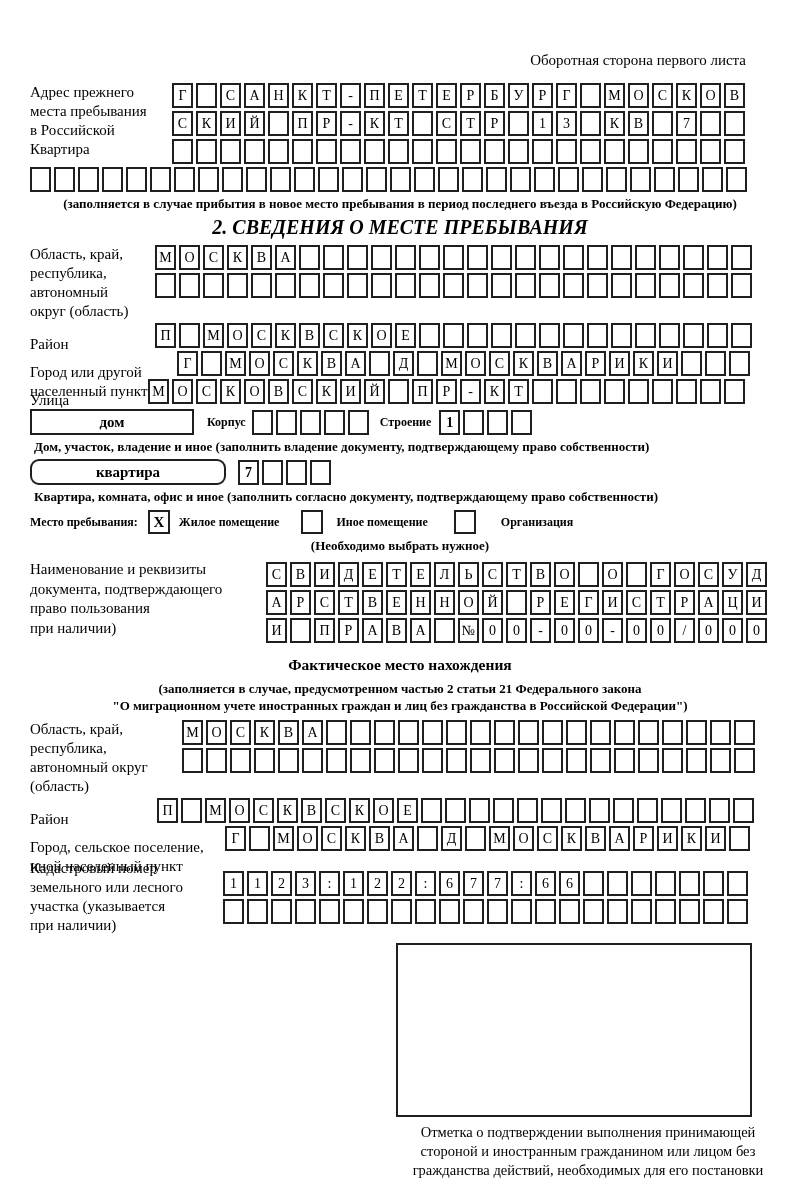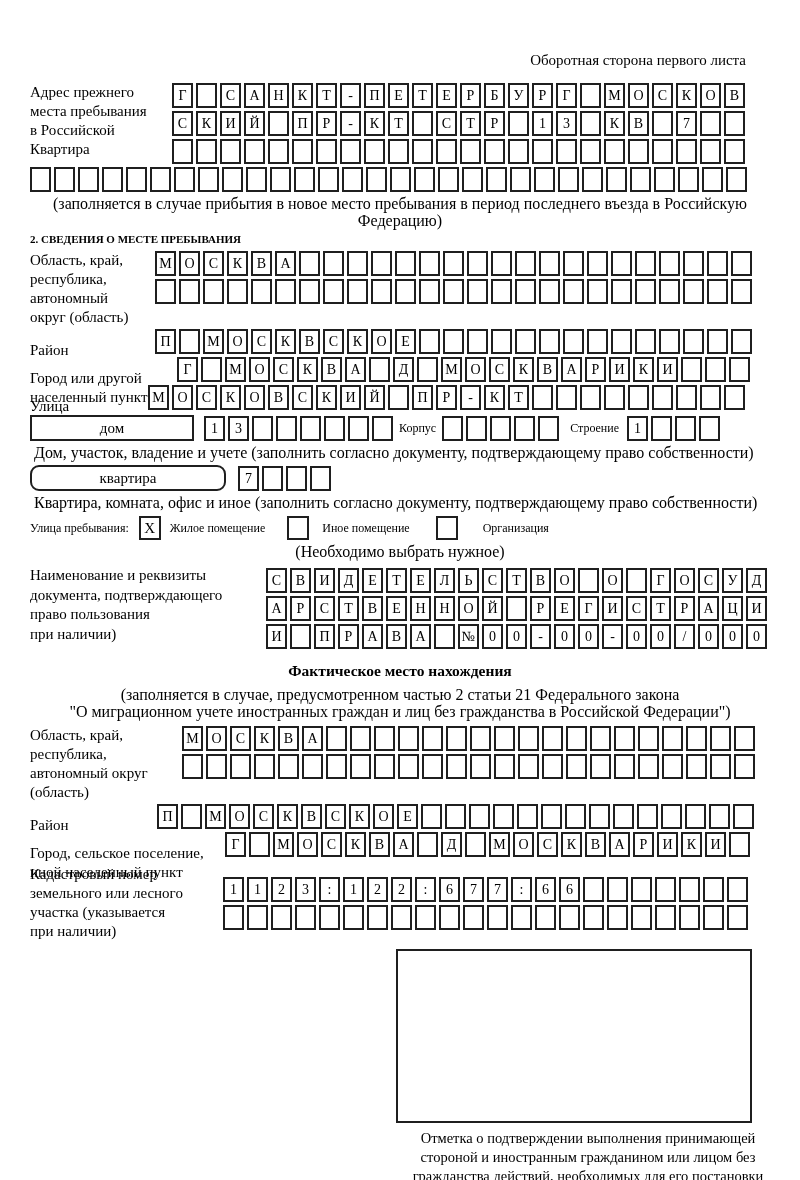--- a/index.html
+++ b/index.html
@@ -30,30 +30,30 @@
     background:#fff;
   }
   .big .cb{ width:22px; height:24px; font-size:15px; line-height:20px; }
   .frow{ position:relative; min-height:25px; margin-bottom:3px; }
   .frow .lbl{ position:absolute; left:0; top:12px; }
   .ml125{margin-left:125px;}
   .ml147{margin-left:147px;}
   .ml118{margin-left:118px;text-decoration:underline;}
   .ml127{margin-left:127px;}
   .ml195{margin-left:195px;}
-  .caption{ font-size:16px; line-height:17px; }
+  .caption{ font-size:13px; line-height:17px;font-weight:bold; }
   .center{ text-align:center; }
-  .h2{ font-weight:bold; font-size:11px; margin:4px 0 6px 0; }
+  .h2{ text-align:center; font-weight:bold; font-size:20px; margin:4px 0 6px 0;font-style:italic; }
   .h3{ text-align:center; font-weight:bold; font-size:15.5px; margin:10px 0 6px 0; }
   .fieldbox{
     box-sizing:border-box; border:2px solid #1f1f1f; height:26px;
     display:inline-flex; align-items:center; justify-content:center;
     font-size:15px; background:#fff;
   }
-  .inlinerow{ display:flex; align-items:center; margin-bottom:3px; }
+  .inlinerow{ display:flex; align-items:center; margin-bottom:3px;font-weight:bold; }
   .inl-lbl{ font-size:12px; }
   .mt12{ margin-top:12px; }
   .stamp{
     box-sizing:border-box; border:2px solid #1f1f1f;
     width:356px; height:174px; margin:8px 0 6px 366px; background:#fff;
   }
   .stampcap{ margin-left:340px; width:436px; text-align:center; font-size:14.5px; line-height:19px; }
 </style>
 </head>
 <body>
@@ -106,36 +106,35 @@
     <div class="cellrow ml147"><span class="cb">Г</span><span class="cb"></span><span class="cb">М</span><span class="cb">О</span><span class="cb">С</span><span class="cb">К</span><span class="cb">В</span><span class="cb">А</span><span class="cb"></span><span class="cb">Д</span><span class="cb"></span><span class="cb">М</span><span class="cb">О</span><span class="cb">С</span><span class="cb">К</span><span class="cb">В</span><span class="cb">А</span><span class="cb">Р</span><span class="cb">И</span><span class="cb">К</span><span class="cb">И</span><span class="cb"></span><span class="cb"></span><span class="cb"></span></div>
   </div>
 
   <div class="frow" style="margin-bottom:5px;">
     <div class="lbl">Улица</div>
     <div class="cellrow ml118"><span class="cb">М</span><span class="cb">О</span><span class="cb">С</span><span class="cb">К</span><span class="cb">О</span><span class="cb">В</span><span class="cb">С</span><span class="cb">К</span><span class="cb">И</span><span class="cb">Й</span><span class="cb"></span><span class="cb">П</span><span class="cb">Р</span><span class="cb">-</span><span class="cb">К</span><span class="cb">Т</span><span class="cb"></span><span class="cb"></span><span class="cb"></span><span class="cb"></span><span class="cb"></span><span class="cb"></span><span class="cb"></span><span class="cb"></span><span class="cb"></span></div>
   </div>
 
   <div class="inlinerow">
     <div class="fieldbox" style="width:164px;margin-right:10px;">дом</div>
-    <span><span class="cb">1</span><span class="cb">3</span><span class="cb"></span><span class="cb"></span><span class="cb"></span><span class="cb"></span><span class="cb"></span><span class="cb"></span></span>
     <span class="inl-lbl" style="margin:0 6px 0 3px;">Корпус</span>
     <span><span class="cb"></span><span class="cb"></span><span class="cb"></span><span class="cb"></span><span class="cb"></span></span>
     <span class="inl-lbl" style="margin:0 8px 0 8px;">Строение</span>
     <span><span class="cb">1</span><span class="cb"></span><span class="cb"></span><span class="cb"></span></span>
   </div>
-  <div class="caption" style="margin:1px 0 4px 4px;">Дом, участок, владение и учете (заполнить согласно документу, подтверждающему право собственности)</div>
+  <div class="caption" style="margin:1px 0 4px 4px;">Дом, участок, владение и иное (заполнить владение документу, подтверждающему право собственности)</div>
 
   <div class="inlinerow">
     <div class="fieldbox" style="width:196px;margin-right:12px;border-radius:9px;">квартира</div>
     <span><span class="cb">7</span><span class="cb"></span><span class="cb"></span><span class="cb"></span></span>
   </div>
   <div class="caption" style="margin:1px 0 5px 4px;">Квартира, комната, офис и иное (заполнить согласно документу, подтверждающему право собственности)</div>
 
   <div class="inlinerow">
-    <span class="inl-lbl" style="margin-right:10px;">Улица пребывания:</span>
+    <span class="inl-lbl" style="margin-right:10px;">Место пребывания:</span>
     <span class="big"><span class="cb">X</span></span>
     <span class="inl-lbl" style="margin:0 22px 0 6px;">Жилое помещение</span>
     <span class="big"><span class="cb"></span></span>
     <span class="inl-lbl" style="margin:0 26px 0 10px;">Иное помещение</span>
     <span class="big"><span class="cb"></span></span>
     <span class="inl-lbl" style="margin-left:22px;">Организация</span>
   </div>
   <div class="caption center" style="margin-bottom:6px;">(Необходимо выбрать нужное)</div>
 
   <div class="flexblock" style="margin-bottom:8px;">

